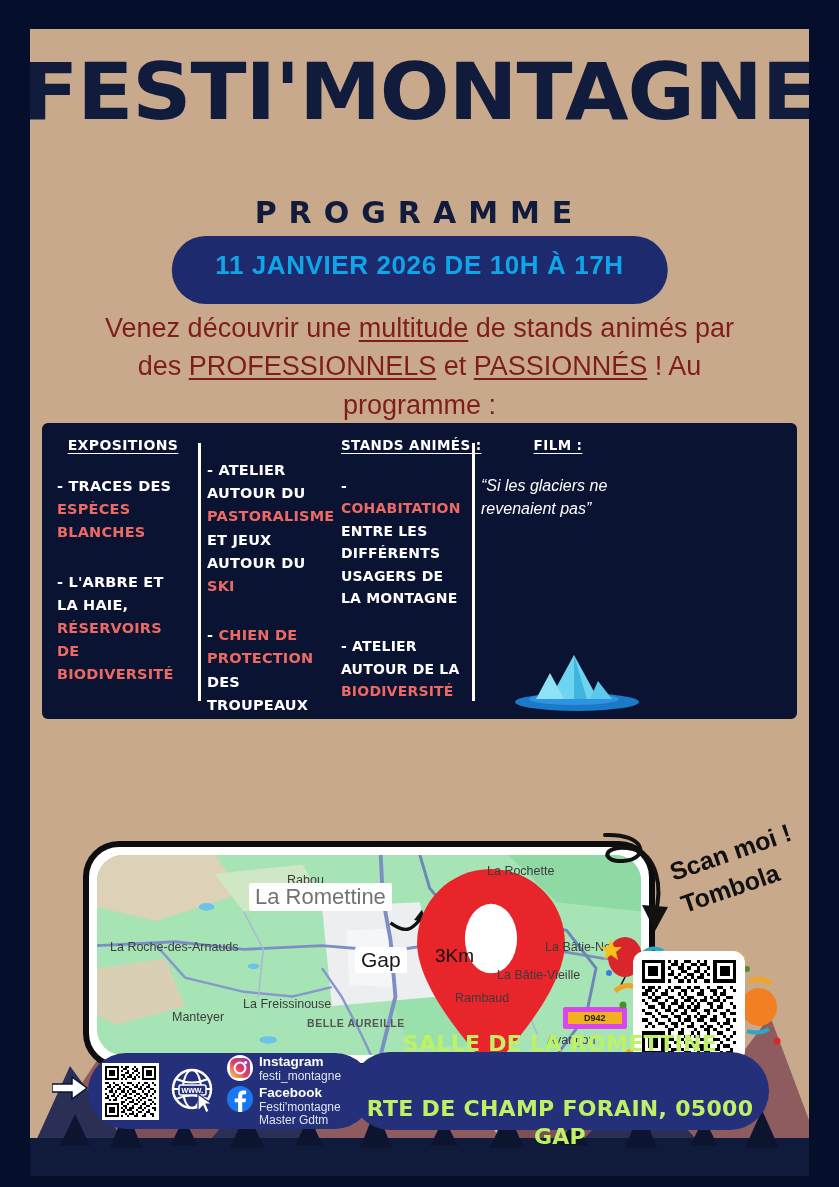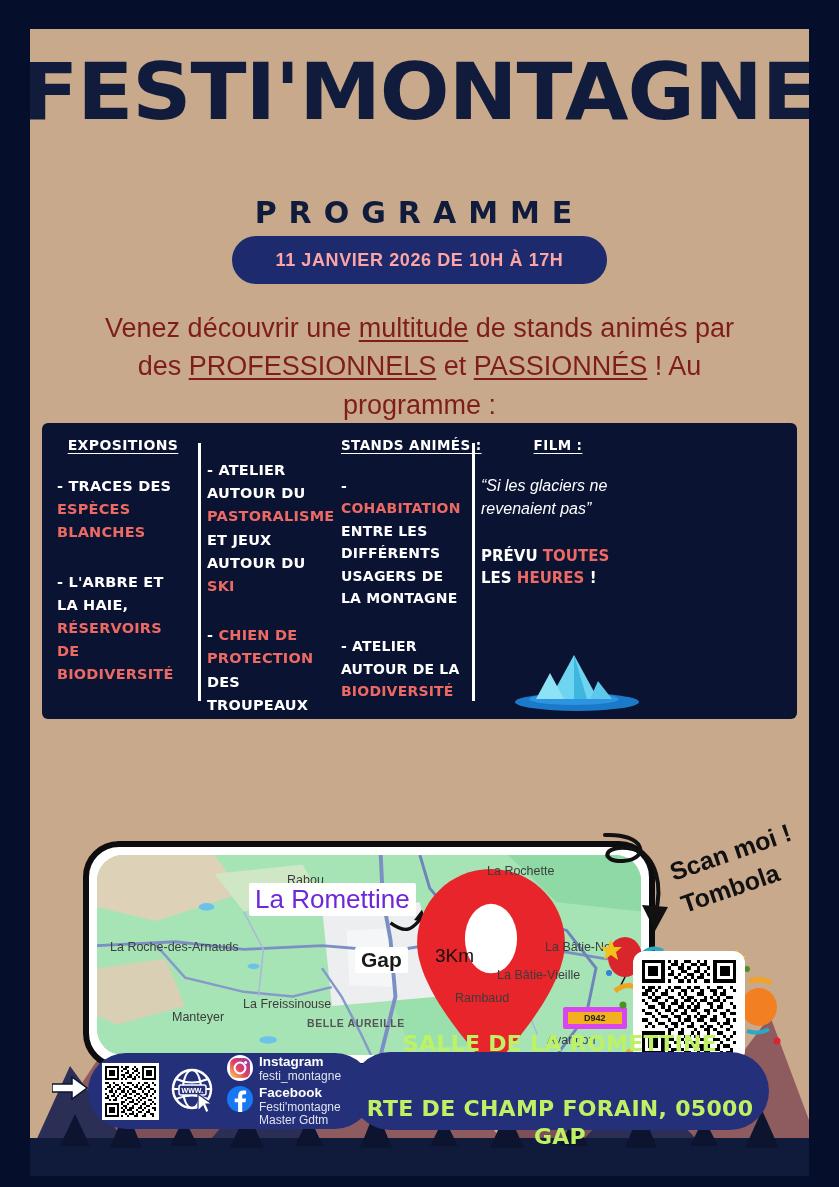--- a/index.html
+++ b/index.html
@@ -43,24 +43,24 @@
     font-size:30px;
     letter-spacing:12px;
     color:#111c3d;
   }
 
   
   .date-pill{
     position:absolute;left:50%;transform:translateX(-50%);
     top:207px;
     background:#1e2a6e;
-    color:#fca5a5;
+    color:#0ea5e9;
     border-radius:40px;
-    padding:14px 44px 13px 44px;
-    font-size:18px;
+    padding:14px 44px 23px 44px;
+    font-size:26px;
     font-weight:bold;
     letter-spacing:0.6px;
     white-space:nowrap;
   }
 
   
   .intro{
     position:absolute;left:40px;right:40px;top:280px;
     text-align:center;
     color:#7f1d1d;
@@ -159,21 +159,21 @@
     border-radius:26px;overflow:hidden;background:#a8e6b8;
   }
   .map svg{position:absolute;inset:0;width:100%;height:100%;}
   .mlabel{
     position:absolute;
     font-size:12.5px;color:#3c3c3c;
     font-family:"Liberation Sans",sans-serif;
     white-space:nowrap;
   }
   .mlabel.big{
-    font-size:26px;color:#6d28d9;background:#ffffff;
+    font-size:22px;color:#737373;background:#ffffff;
     padding:1px 6px;border-radius:2px;
   }
   .mlabel.gap{
     font-size:21px;color:#1a1a1a;background:#ffffff;
     padding:1px 6px;border-radius:2px;
   }
   .mlabel.km{font-size:19px;color:#111;font-weight:normal;}
   .mlabel.small-caps{font-size:10.5px;letter-spacing:0.6px;color:#555;font-weight:bold;}
   .road-badge{
     position:absolute;background:#f2b01e;border:5px solid #d946ef;
@@ -304,23 +304,20 @@
       </div>
       <div class="entry">
         <span>- ATELIER AUTOUR DE LA </span><span class="hl">BIODIVERSITÉ</span>
       </div>
     </div>
 
 
     <div class="col c5 divided">
       <div class="col-head">FILM :</div>
       <div class="film-quote">“Si les glaciers ne revenaient pas”</div>
-      <div class="film-note">
-        <span>PRÉVU </span><span class="hl">TOUTES</span><span> LES </span><span class="hl">HEURES</span><span> !</span>
-      </div>
       <svg class="iceberg" viewBox="0 0 130 66" xmlns="http://www.w3.org/2000/svg">
         <ellipse cx="65" cy="55" rx="62" ry="9" fill="#1b79c9"></ellipse>
         <ellipse cx="62" cy="52" rx="45" ry="6" fill="#2e93e0"></ellipse>
         <polygon points="62,8 86,52 38,52" fill="#6fd4ef"></polygon>
         <polygon points="62,8 75,52 62,52" fill="#3fb6e0"></polygon>
         <polygon points="38,26 52,52 24,52" fill="#8ee2f5"></polygon>
         <polygon points="86,34 100,52 78,52" fill="#5cc9ec"></polygon>
       </svg>
     </div>
   </div>
@@ -354,21 +351,21 @@
       <svg class="pin" style="left:122px;top:14px;" viewBox="0 0 34 46" xmlns="http://www.w3.org/2000/svg">
         <path d="M17 0C7.6 0 0 7.6 0 17c0 12 17 29 17 29s17-17 17-29C34 7.6 26.4 0 17 0z" fill="#e8252a"></path>
         <ellipse cx="17" cy="16" rx="6" ry="8" fill="#ffffff"></ellipse>
       </svg>
 
       <div class="mlabel" style="left:190px;top:18px;">Rabou</div>
       <div class="mlabel" style="left:390px;top:9px;">La Rochette</div>
       <div class="mlabel big" style="left:152px;top:28px;">La Romettine</div>
       <div class="mlabel" style="left:13px;top:85px;">La Roche-des-Arnauds</div>
       <div class="mlabel" style="left:448px;top:85px;">La Bâtie-Neuve</div>
-      <div class="mlabel gap" style="left:258px;top:92px;font-weight:bold;">Gap</div>
+      <div class="mlabel gap" style="left:258px;top:92px;">Gap</div>
       <div class="mlabel km" style="left:338px;top:90px;">3Km</div>
       <div class="mlabel" style="left:400px;top:113px;">La Bâtie-Vieille</div>
       <div class="mlabel" style="left:358px;top:136px;">Rambaud</div>
       <div class="mlabel" style="left:146px;top:142px;">La Freissinouse</div>
       <div class="mlabel" style="left:75px;top:155px;">Manteyer</div>
       <div class="mlabel small-caps" style="left:210px;top:162px;">BELLE AUREILLE</div>
       <div class="mlabel" style="left:450px;top:178px;">Avançon</div>
       <div class="road-badge" style="left:466px;top:152px;">D942</div>
     </div>
   </div>

